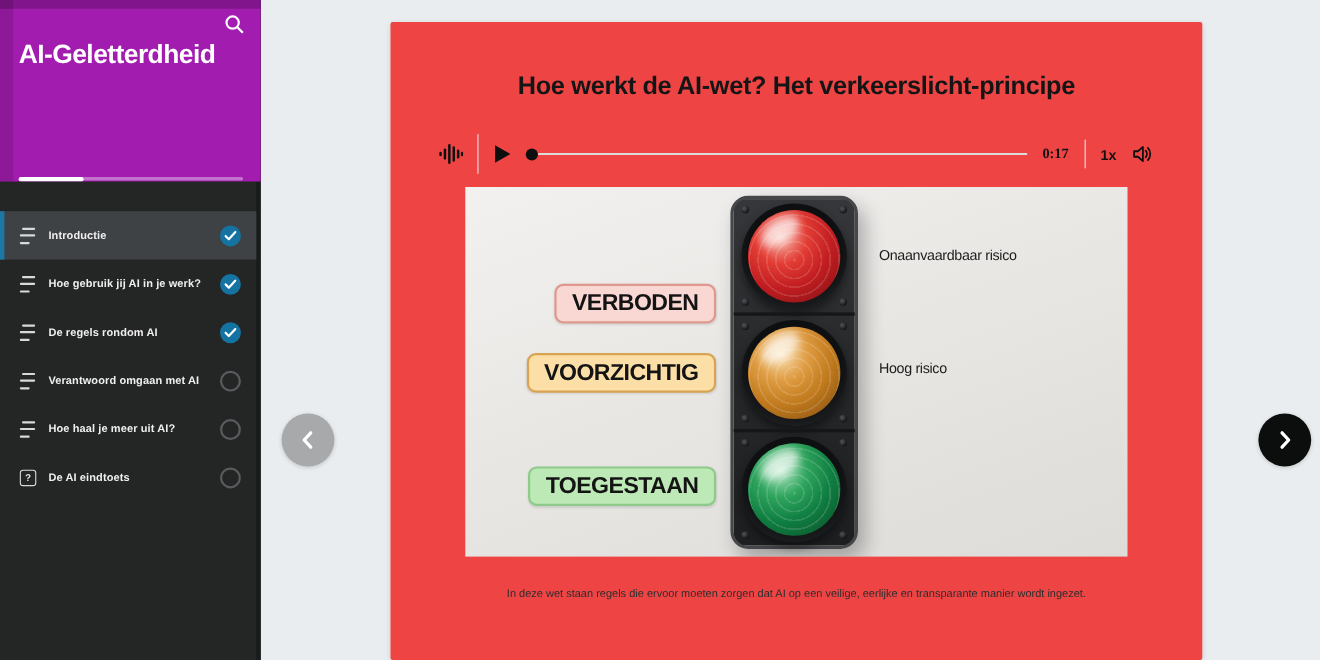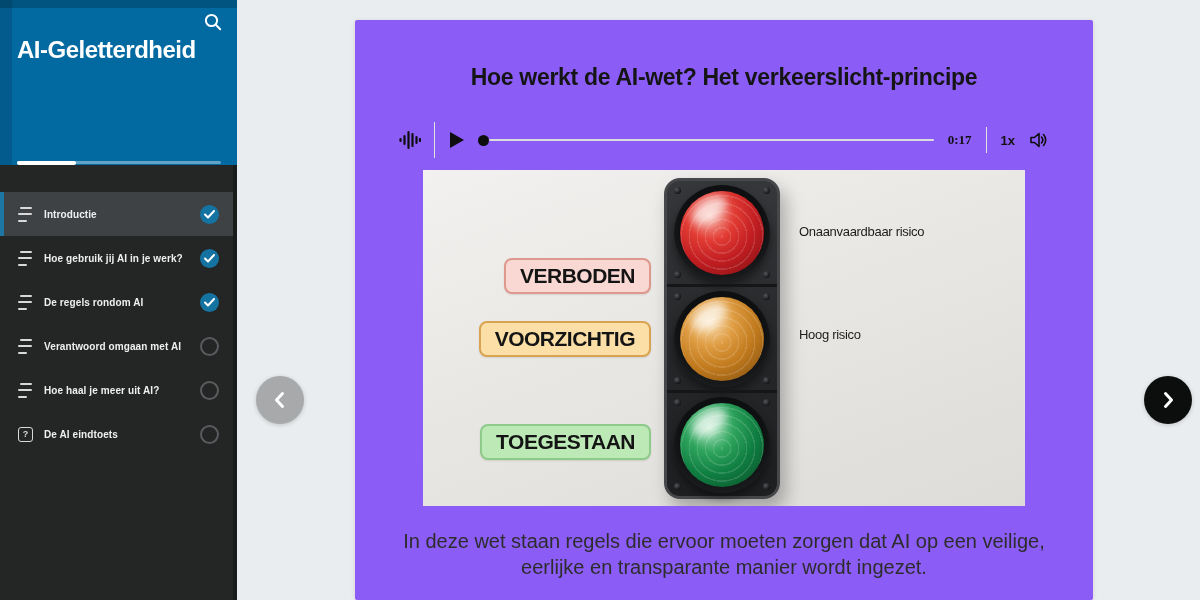--- a/index.html
+++ b/index.html
@@ -2,21 +2,21 @@
 <html><head>
 <meta charset="utf-8">
 <style>
   * { margin:0; padding:0; box-sizing:border-box; }
   html,body { width:1200px; height:600px; overflow:hidden; }
   body { font-family:"Liberation Sans", sans-serif; background:#eaedef; position:relative; }
 
   
   .sidebar { position:absolute; left:0; top:0; width:237px; height:600px;
              background:#242525; box-shadow: inset -4px 0 0 #1a1b1b; z-index:2; }
-  .sb-header { position:relative; height:165px; background:#0369a1; padding:12px 16px 14px; overflow:hidden; }
+  .sb-header { position:relative; height:165px; background:#a21caf; padding:12px 16px 14px; overflow:hidden; }
   .sb-edge-top { position:absolute; top:0; left:0; right:0; height:8px; background:rgba(0,0,0,.20); }
   .sb-edge-left { position:absolute; top:0; left:0; bottom:0; width:12px; background:rgba(0,0,0,.13); }
   .sb-search { position:absolute; top:12px; right:14px; width:20px; height:20px; cursor:pointer; }
   .sb-title { position:absolute; top:36px; left:17px; right:14px; color:#fff; font-size:24px;
               font-weight:800; letter-spacing:-0.5px; }
   .sb-progress-wrap { position:absolute; left:17px; right:16px; top:121px;margin-top:40px; }
   .sb-progress-track { width:100%; height:3px; background:rgba(255,255,255,.38); border-radius:2px; position:relative; }
   .sb-progress-fill { position:absolute; left:0; top:-0.5px; height:4px; background:#ffffff; border-radius:2px; }
   .sb-progress-label { margin-top:9px; color:#ffffff; font-size:11px; font-weight:800; letter-spacing:.6px; }
 
@@ -35,21 +35,21 @@
                border-radius:3px; color:#d9d9d9; font-size:9px; font-weight:700; display:flex;
                align-items:center; justify-content:center; }
   .nav-label { flex:1; color:#efefef; font-size:10px; font-weight:700; letter-spacing:.1px;
                white-space:nowrap; overflow:hidden; }
   .nav-status { flex:0 0 auto; width:19px; height:19px; border-radius:50%; margin-left:8px;
                 display:flex; align-items:center; justify-content:center; }
   .nav-status.done { background:#1573a2; }
   .nav-status.todo { border:2px solid #595c5e; }
 
   
-  .card { position:absolute; left:355px; top:20px; width:738px; height:580px; background:#8b5cf6;
+  .card { position:absolute; left:355px; top:20px; width:738px; height:580px; background:#ef4444;
           border-radius:2px; box-shadow:0 1px 5px rgba(0,0,0,.10); z-index:1; }
   .lesson-title { position:absolute; top:44px; left:20px; right:20px; text-align:center;
                   font-size:23px; font-weight:800; color:#151515; letter-spacing:-0.3px; }
 
   
   .audio { position:absolute; top:96px; left:44px; right:44px; height:48px; display:flex; align-items:center; }
   .wave-icon { width:22px; height:24px; flex:0 0 auto; cursor:pointer; }
   .a-divider { width:1px; height:36px; background:#e3e3e3; margin:0 13px; flex:0 0 auto; }
   .a-divider2 { width:1px; height:26px; background:#e3e3e3; margin:0 14px; flex:0 0 auto; }
   .play-btn { width:0; height:0; border-left:14px solid #0e0e0e; border-top:8.5px solid transparent;
@@ -86,21 +86,21 @@
             box-shadow:0 5px 9px rgba(0,0,0,.45); }
   .lamp { position:relative; width:84px; height:84px; border-radius:50%; overflow:hidden; }
   .lamp .rings { position:absolute; inset:0; border-radius:50%;
                  background:repeating-radial-gradient(circle at 50% 54%, rgba(255,255,255,.13) 0 1.5px,
                             rgba(255,255,255,0) 1.5px 8px); }
   .lamp .gloss { position:absolute; left:12%; top:10%; width:46%; height:26%;
                  background:rgba(255,255,255,.65); border-radius:50%;
                  transform:rotate(-35deg); filter:blur(4px); }
 
   .figure-caption { position:absolute; top:508px; left:40px; right:40px; text-align:center;
-                    font-size:20px; line-height:26px; color:#2d2d2d; }
+                    font-size:10px; line-height:26px; color:#2d2d2d; }
 
   
   .arrow-btn { position:absolute; top:376px; width:48px; height:48px; border-radius:50%;
                display:flex; align-items:center; justify-content:center; cursor:pointer; z-index:3;
                box-shadow:0 1px 4px rgba(0,0,0,.18); }
   .arrow-prev { left:256px; background:#a7a9ab; }
   .arrow-next { left:1144px; background:#0c0d0d; }
 </style>
 </head>
 <body>

